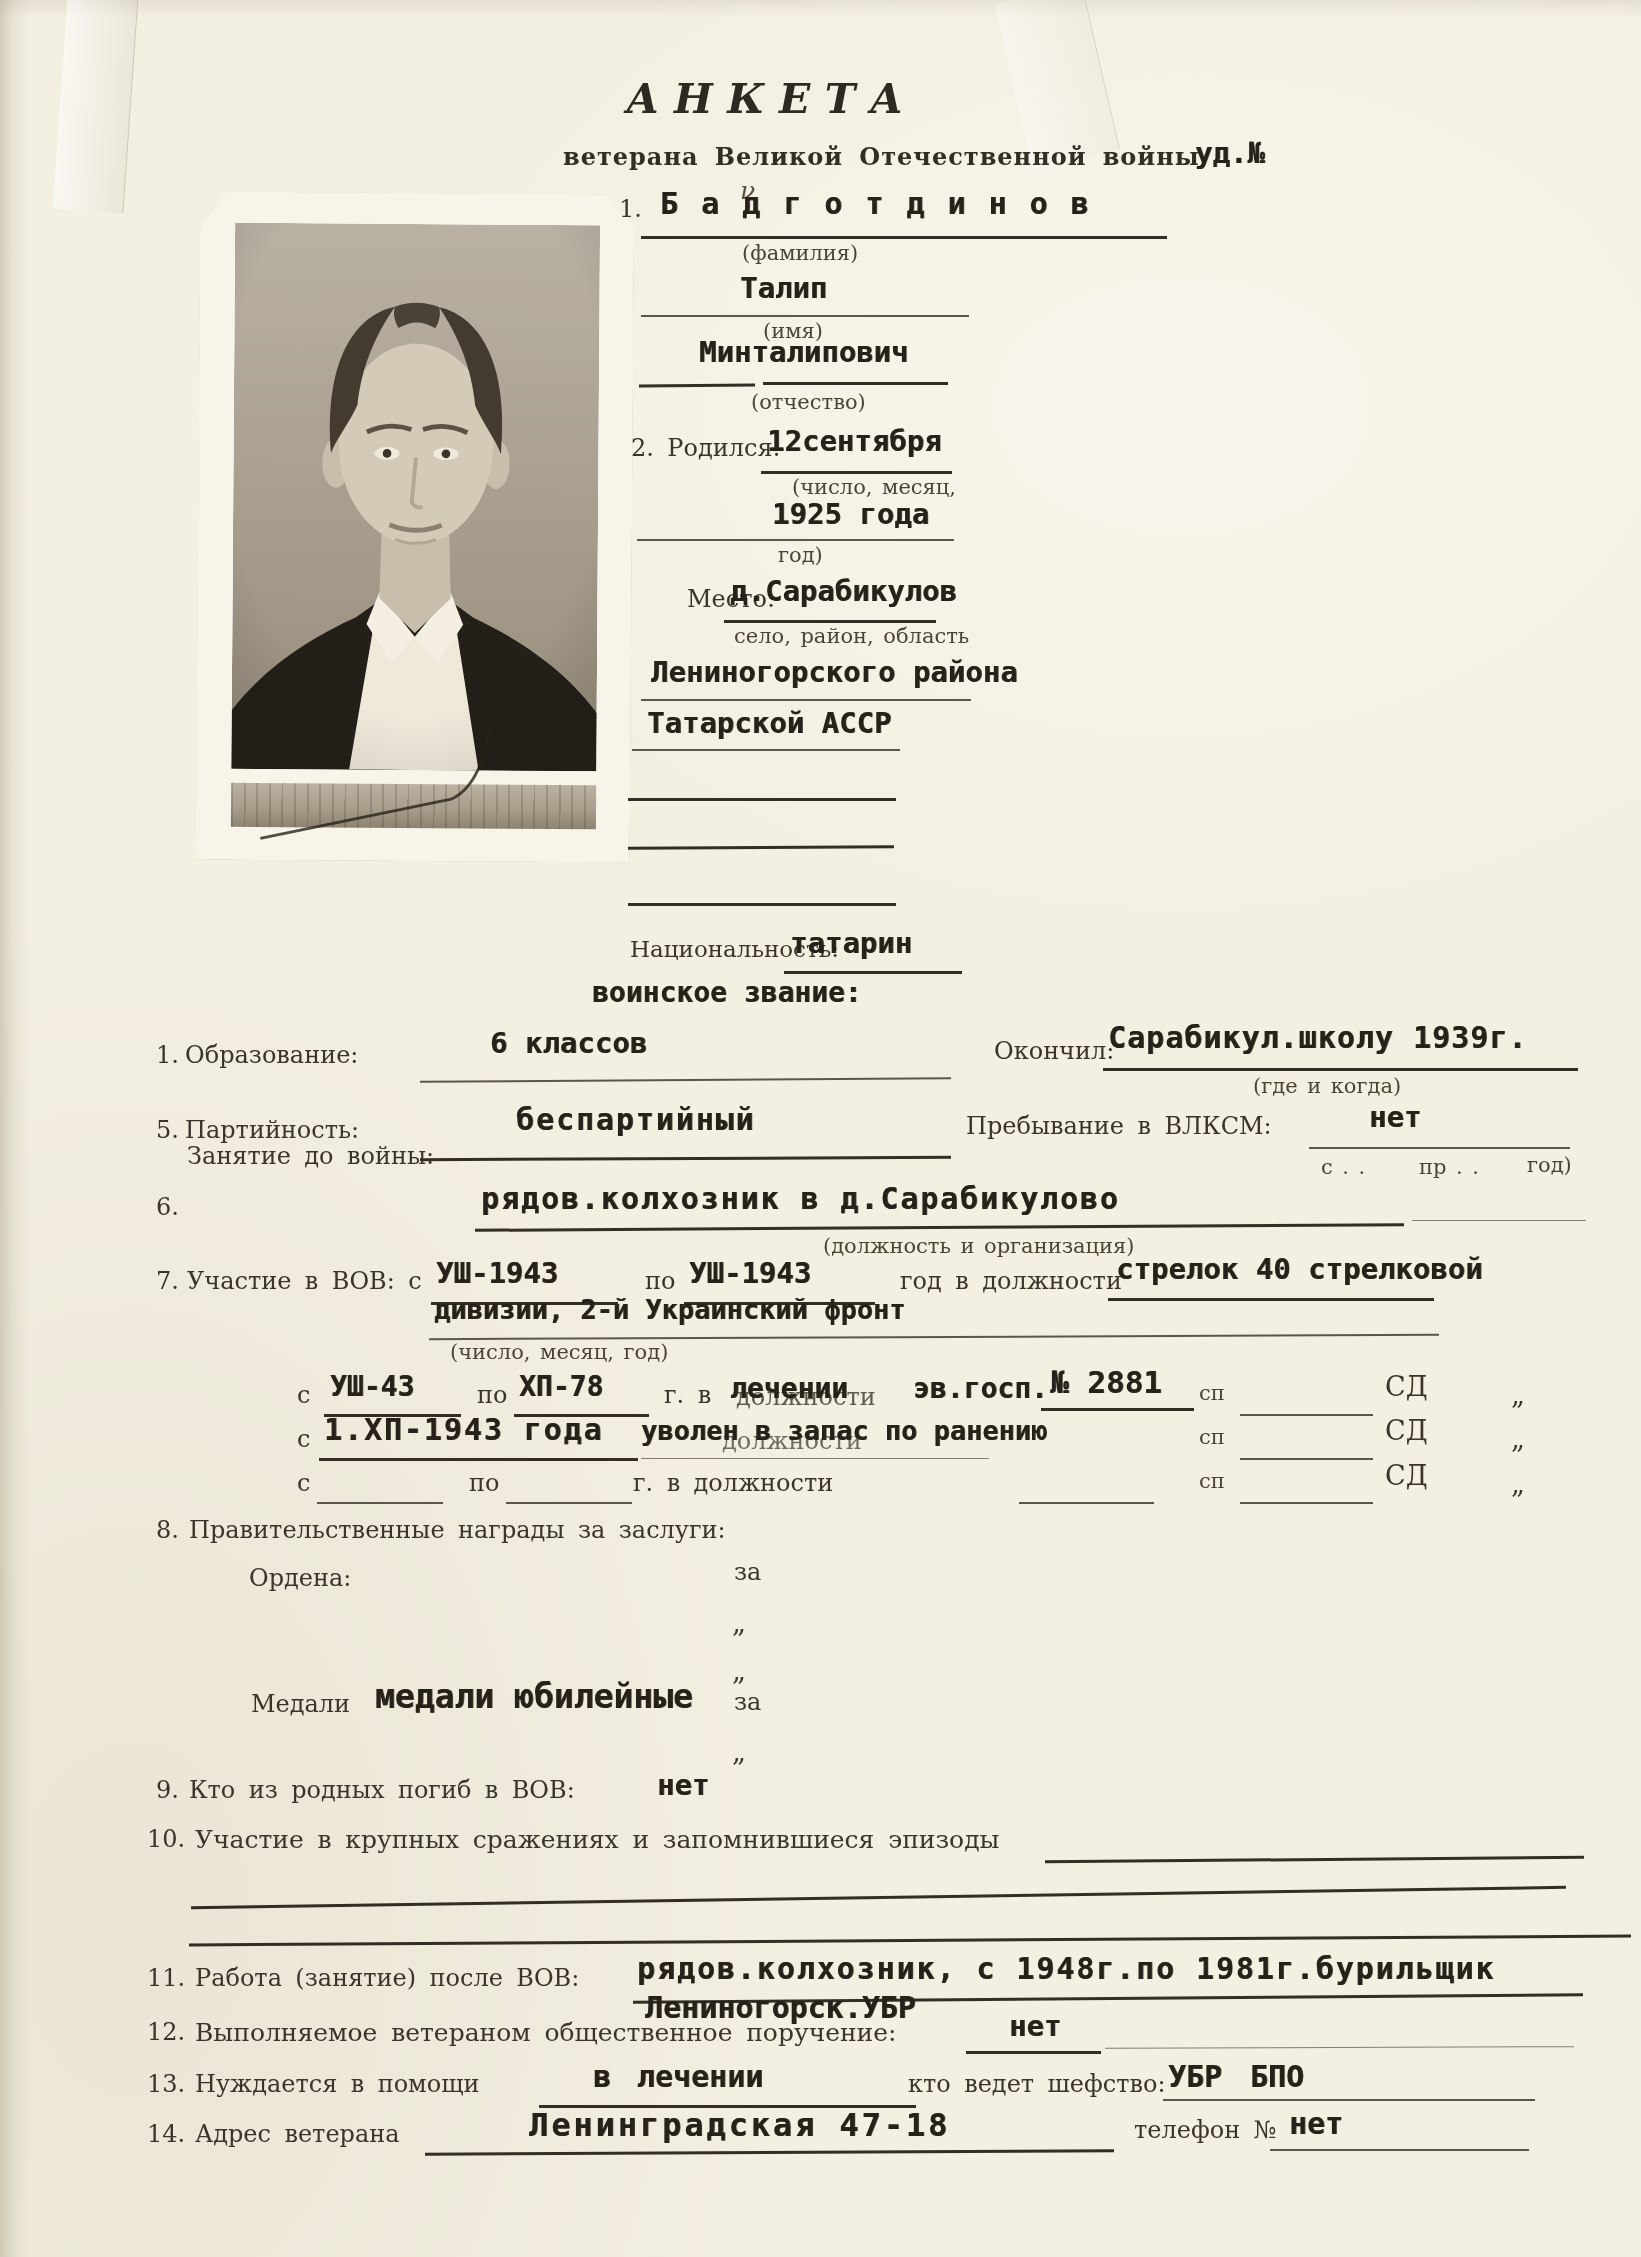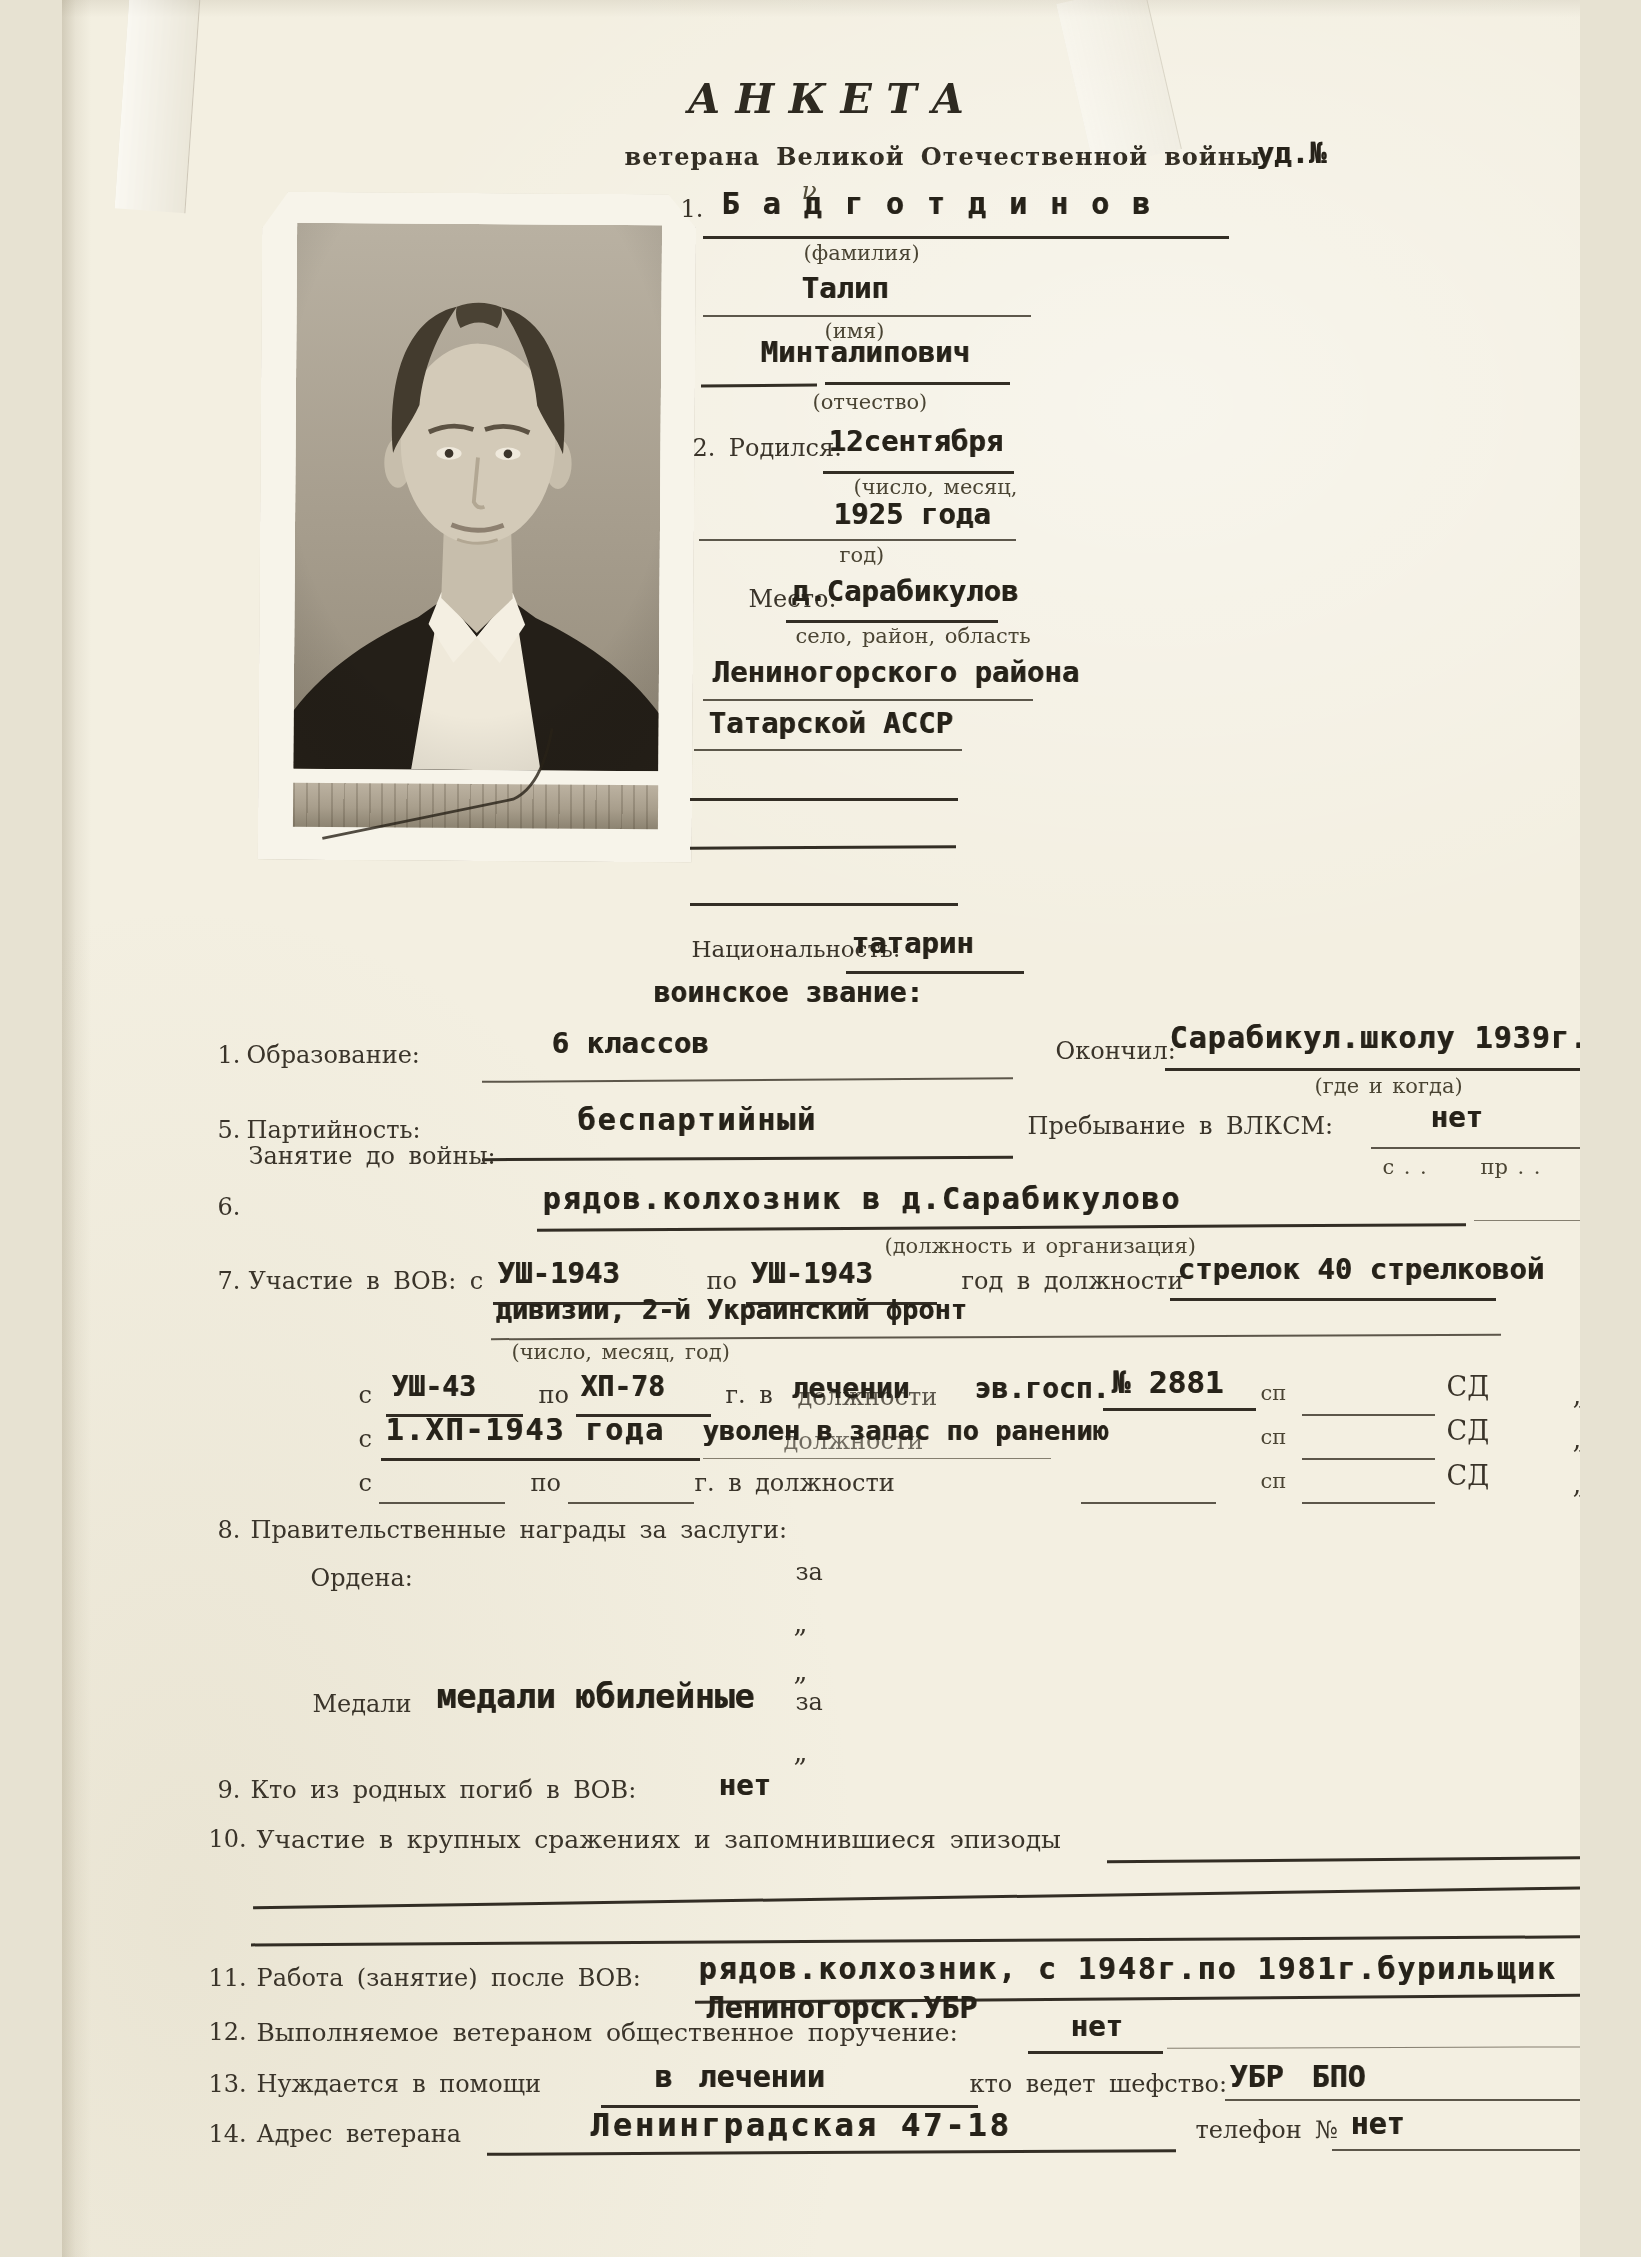--- a/index.html
+++ b/index.html
@@ -1,16 +1,16 @@
 <!DOCTYPE html>
 <html><head>
 <meta charset="utf-8">
 <style>
   html,body{margin:0;padding:0;background:#e7e2d2;}
-  .page{position:relative;width:1518px;height:2257px;margin:0 auto;overflow:hidden;
+  .page{position:relative;width:1641px;height:2257px;margin:0 auto;overflow:hidden;
     background:#f3efe1;
     background-image:
       radial-gradient(1255px 869px at 72% 18%, rgba(255,255,255,.38), transparent 65%),
       radial-gradient(966px 1448px at 8% 85%, rgba(196,186,156,.20), transparent 70%),
       linear-gradient(90deg, rgba(134,122,94,.30) 0px, rgba(134,122,94,.10) 13.5px, rgba(134,122,94,0) 29px),
       linear-gradient(180deg, rgba(120,110,85,.12) 0px, rgba(120,110,85,0) 17.4px);}
   .abs{position:absolute;white-space:nowrap;line-height:1;}
   .p{font-family:"DejaVu Serif", serif;color:#3a342a;font-size:24px;word-spacing:5.8px;}
   .cap{font-family:"DejaVu Serif", serif;color:#4a4433;font-size:21px;word-spacing:2.9px;}
   .t{font-family:"DejaVu Sans Mono", monospace;font-weight:700;color:#262219;font-size:29px;

